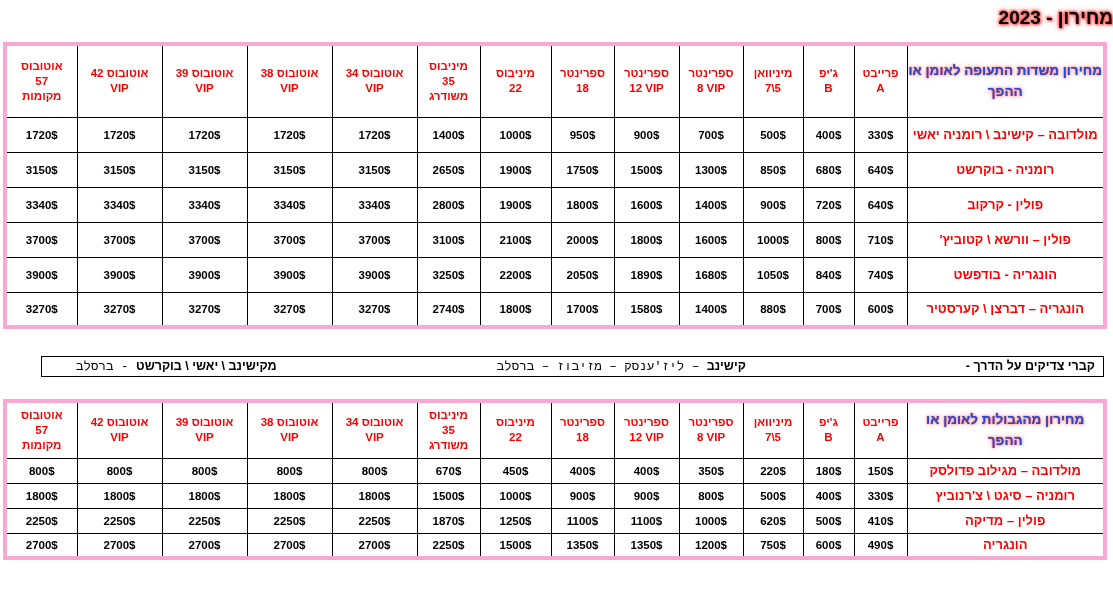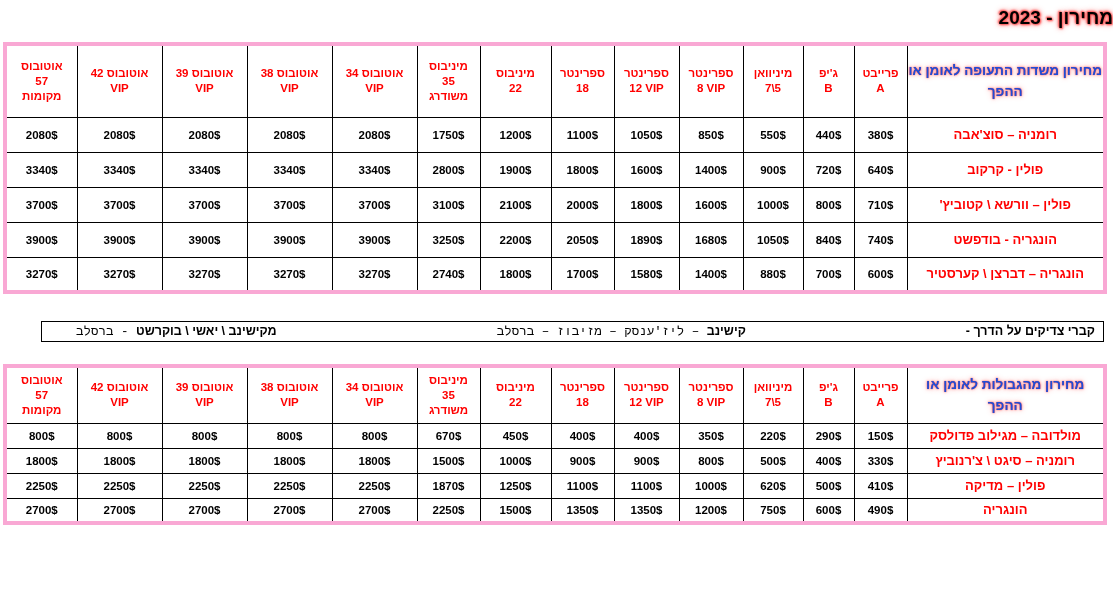--- a/index.html
+++ b/index.html
@@ -118,34 +118,50 @@
           </th>
           <th class="col-head">
             <span class="hline">פרייבט</span>
             <span class="hline ltr">A</span>
           </th>
           <th class="table-title">מחירון משדות התעופה לאומן או ההפך</th>
         </tr>
       </thead>
       <tbody>
         <tr>
-          <td class="val">2080$</td>
-          <td class="val">2080$</td>
-          <td class="val">2080$</td>
-          <td class="val">2080$</td>
-          <td class="val">2080$</td>
+          <td class="val">1720$</td>
+          <td class="val">1720$</td>
+          <td class="val">1720$</td>
+          <td class="val">1720$</td>
+          <td class="val">1720$</td>
+          <td class="val">1400$</td>
+          <td class="val">1000$</td>
+          <td class="val">950$</td>
+          <td class="val">900$</td>
+          <td class="val">700$</td>
+          <td class="val">500$</td>
+          <td class="val">400$</td>
+          <td class="val">330$</td>
+          <td class="row-label">מולדובה – קישינב \ רומניה יאשי</td>
+        </tr>
+        <tr>
+          <td class="val">3150$</td>
+          <td class="val">3150$</td>
+          <td class="val">3150$</td>
+          <td class="val">3150$</td>
+          <td class="val">3150$</td>
+          <td class="val">2650$</td>
+          <td class="val">1900$</td>
           <td class="val">1750$</td>
-          <td class="val">1200$</td>
-          <td class="val">1100$</td>
-          <td class="val">1050$</td>
+          <td class="val">1500$</td>
+          <td class="val">1300$</td>
           <td class="val">850$</td>
-          <td class="val">550$</td>
-          <td class="val">440$</td>
-          <td class="val">380$</td>
-          <td class="row-label">רומניה – סוצ'אבה</td>
+          <td class="val">680$</td>
+          <td class="val">640$</td>
+          <td class="row-label">רומניה - בוקרשט</td>
         </tr>
         <tr>
           <td class="val">3340$</td>
           <td class="val">3340$</td>
           <td class="val">3340$</td>
           <td class="val">3340$</td>
           <td class="val">3340$</td>
           <td class="val">2800$</td>
           <td class="val">1900$</td>
           <td class="val">1800$</td>
@@ -295,21 +311,21 @@
           <td class="val">800$</td>
           <td class="val">800$</td>
           <td class="val">800$</td>
           <td class="val">800$</td>
           <td class="val">670$</td>
           <td class="val">450$</td>
           <td class="val">400$</td>
           <td class="val">400$</td>
           <td class="val">350$</td>
           <td class="val">220$</td>
-          <td class="val">290$</td>
+          <td class="val">180$</td>
           <td class="val">150$</td>
           <td class="row-label">מולדובה – מגילוב פדולסק</td>
         </tr>
         <tr>
           <td class="val">1800$</td>
           <td class="val">1800$</td>
           <td class="val">1800$</td>
           <td class="val">1800$</td>
           <td class="val">1800$</td>
           <td class="val">1500$</td>

